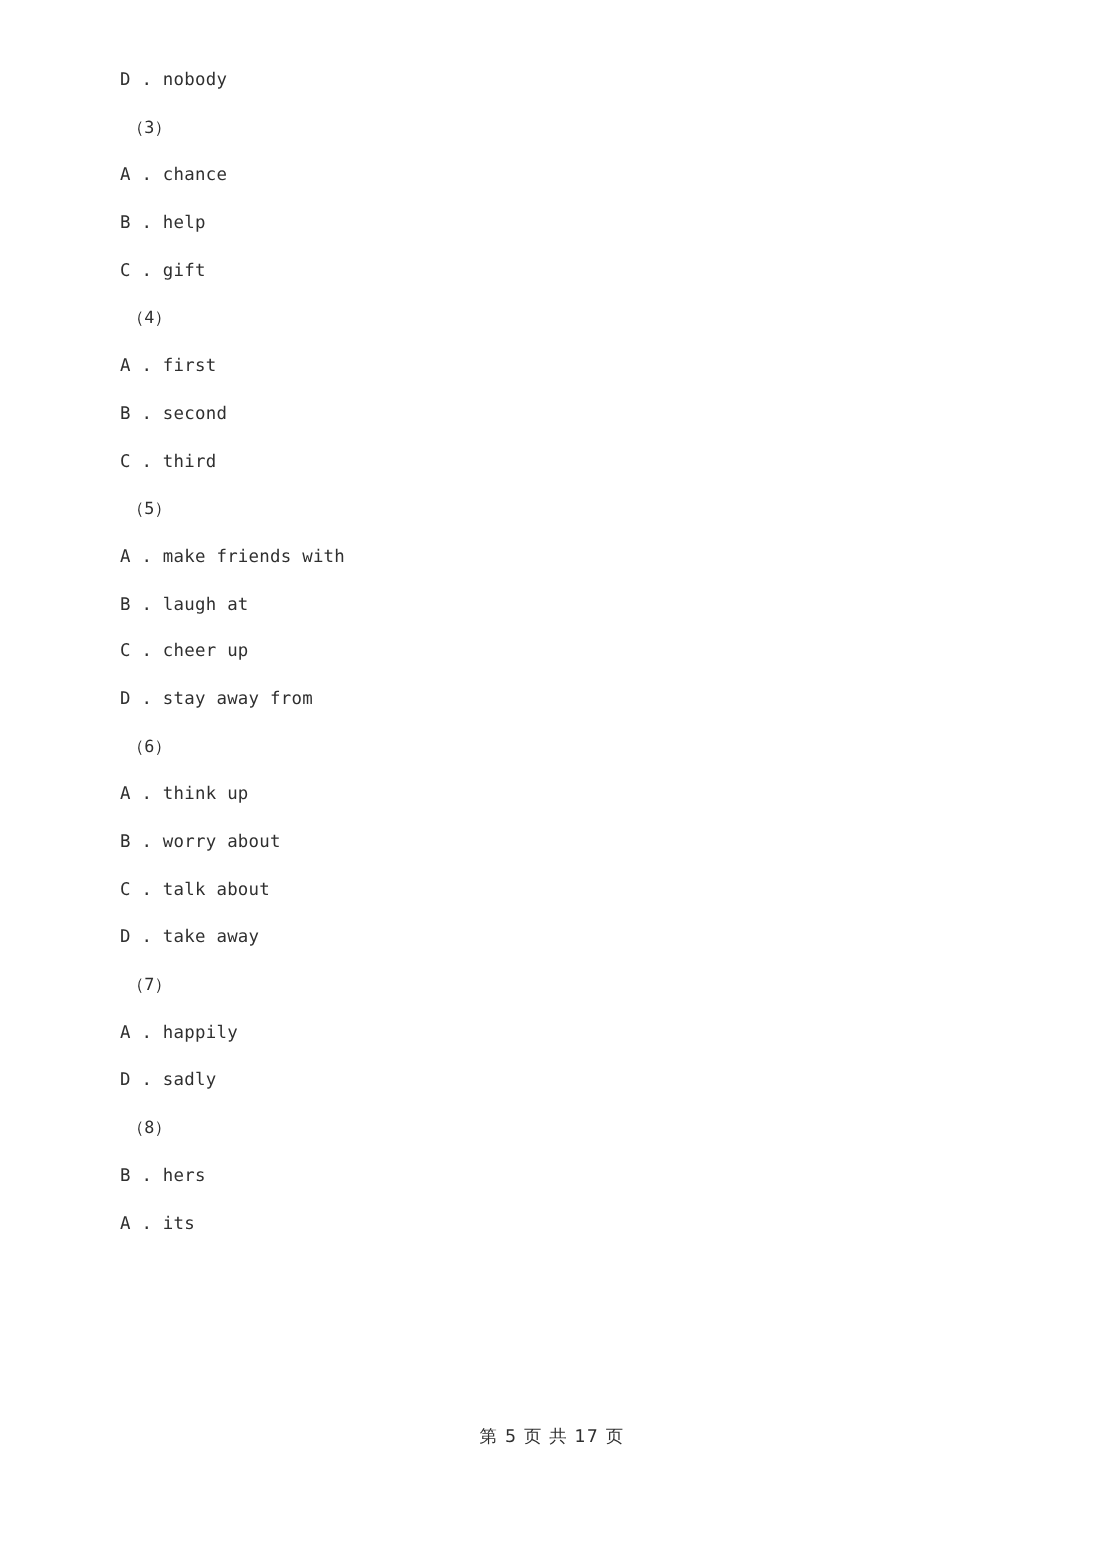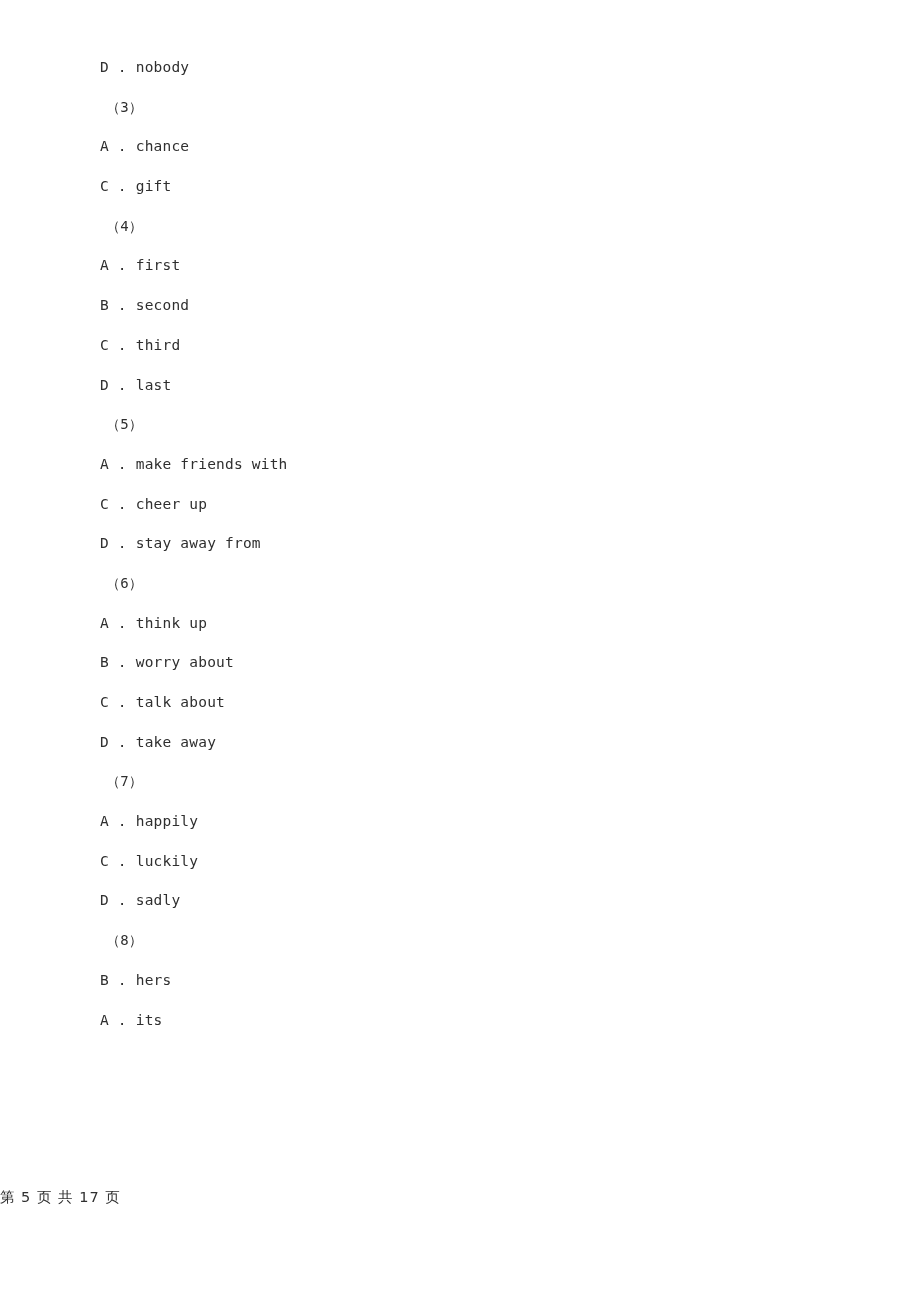--- a/index.html
+++ b/index.html
@@ -41,55 +41,55 @@
   }
   .line.qnum {
     padding-left: 6px;
     font-size: 14px;
   }
   .footer {
     position: absolute;
     left: 0;
     top: 1188px;
     width: 920px;
-    text-align: left;
+    text-align: center;
     font-size: 14.5px;
     letter-spacing: 1px;
     color: #2f2f2f;
     font-family: "DejaVu Sans", "Liberation Sans", sans-serif;
     white-space: pre;
   }
 </style>
 </head>
 <body>
 
 <div class="page">
 
   <div class="content">
       <div class="line option">D . nobody</div>
       <div class="line qnum">（3）</div>
       <div class="line option">A . chance</div>
+      <div class="line option">B . help</div>
       <div class="line option">C . gift</div>
       <div class="line qnum">（4）</div>
       <div class="line option">A . first</div>
       <div class="line option">B . second</div>
       <div class="line option">C . third</div>
-      <div class="line option">D . last</div>
       <div class="line qnum">（5）</div>
       <div class="line option">A . make friends with</div>
+      <div class="line option">B . laugh at</div>
       <div class="line option">C . cheer up</div>
       <div class="line option">D . stay away from</div>
       <div class="line qnum">（6）</div>
       <div class="line option">A . think up</div>
       <div class="line option">B . worry about</div>
       <div class="line option">C . talk about</div>
       <div class="line option">D . take away</div>
       <div class="line qnum">（7）</div>
       <div class="line option">A . happily</div>
-      <div class="line option">C . luckily</div>
       <div class="line option">D . sadly</div>
       <div class="line qnum">（8）</div>
       <div class="line option">B . hers</div>
       <div class="line option">A . its</div>
     </div>
 
   <div class="footer">第 5 页 共 17 页</div>
 
 </div>
 

